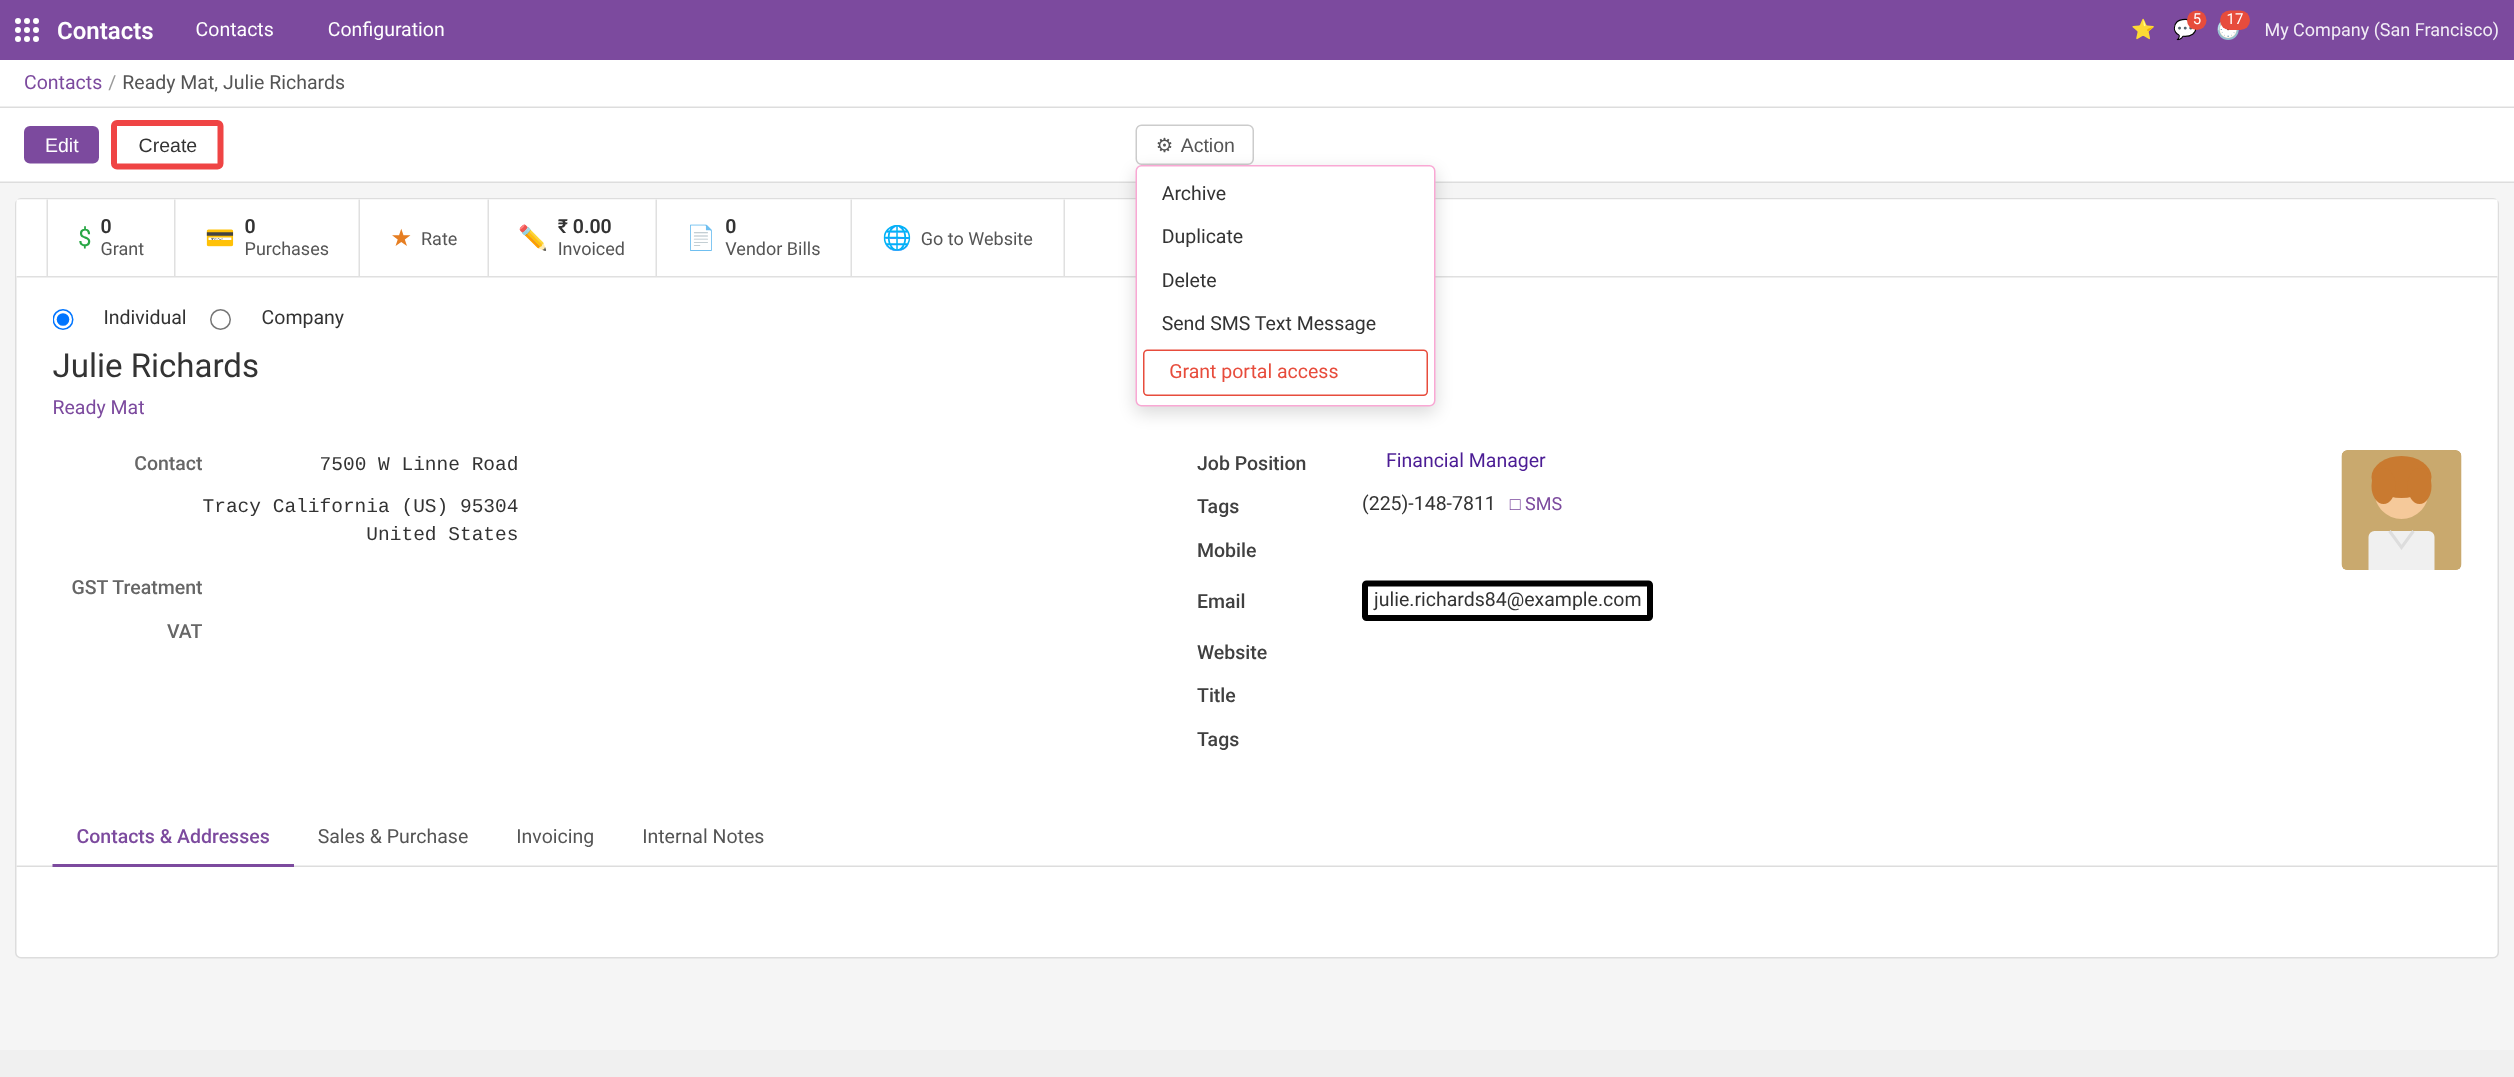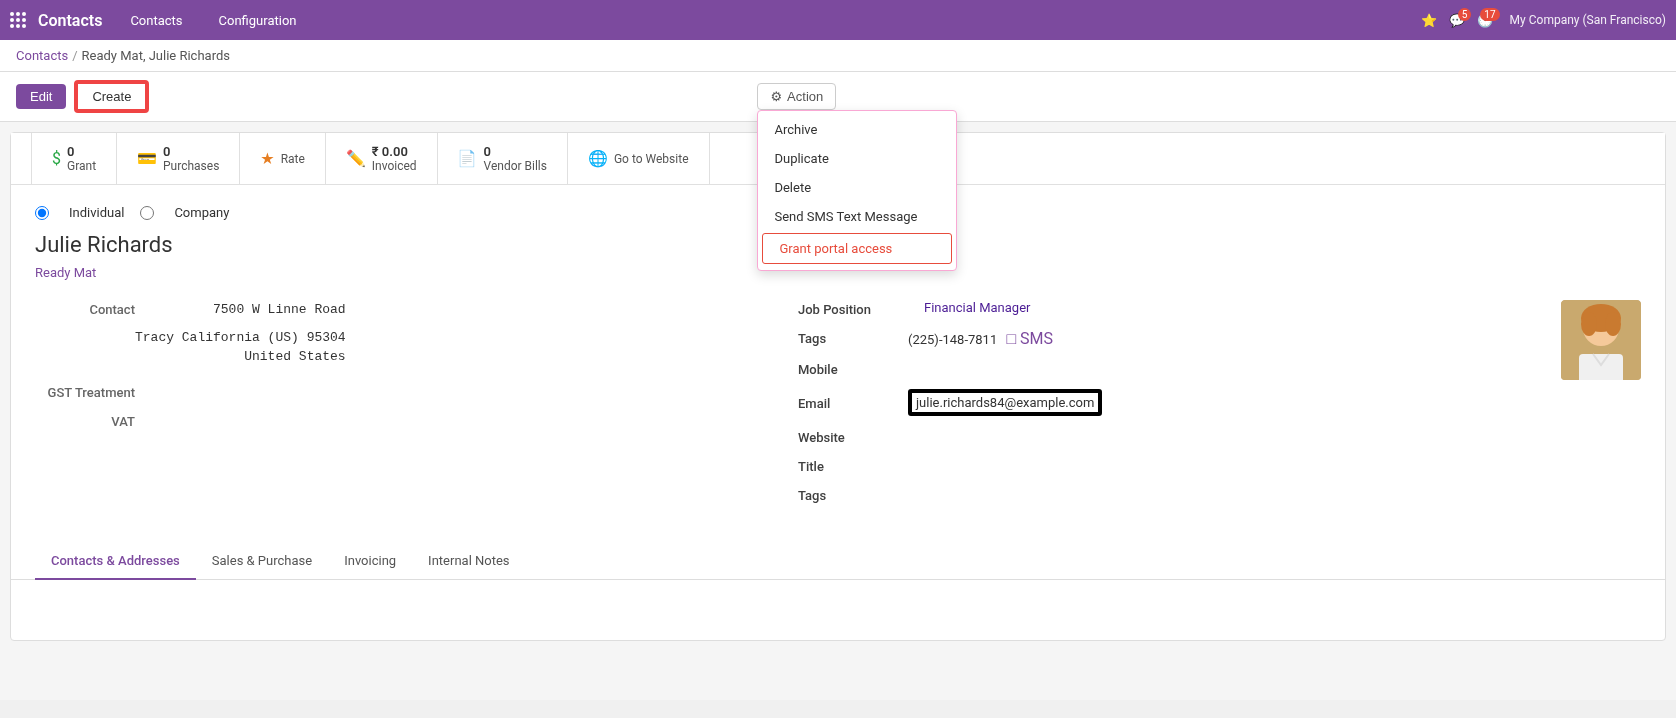--- a/index.html
+++ b/index.html
@@ -190,21 +190,21 @@
     }
 
     
     .field-highlighted {
       border: 4px solid #000000;
       border-radius: 3px;
       padding: 2px 4px;
     }
 
     
-    .sms-link { color: #7c4a9e; font-size: 16px; margin-left: 6px; cursor: pointer; }
+    .sms-link { color: #7c4a9e; font-size: 12px; margin-left: 6px; cursor: pointer; }
 
     
     .grid-dots { display: grid; grid-template-columns: 1fr 1fr 1fr; gap: 2px; width: 16px; height: 16px; }
     .grid-dot { width: 4px; height: 4px; background: white; border-radius: 50%; }
 
     .right-detail-row {
       display: flex;
       margin-bottom: 12px;
       align-items: flex-start;
     }

